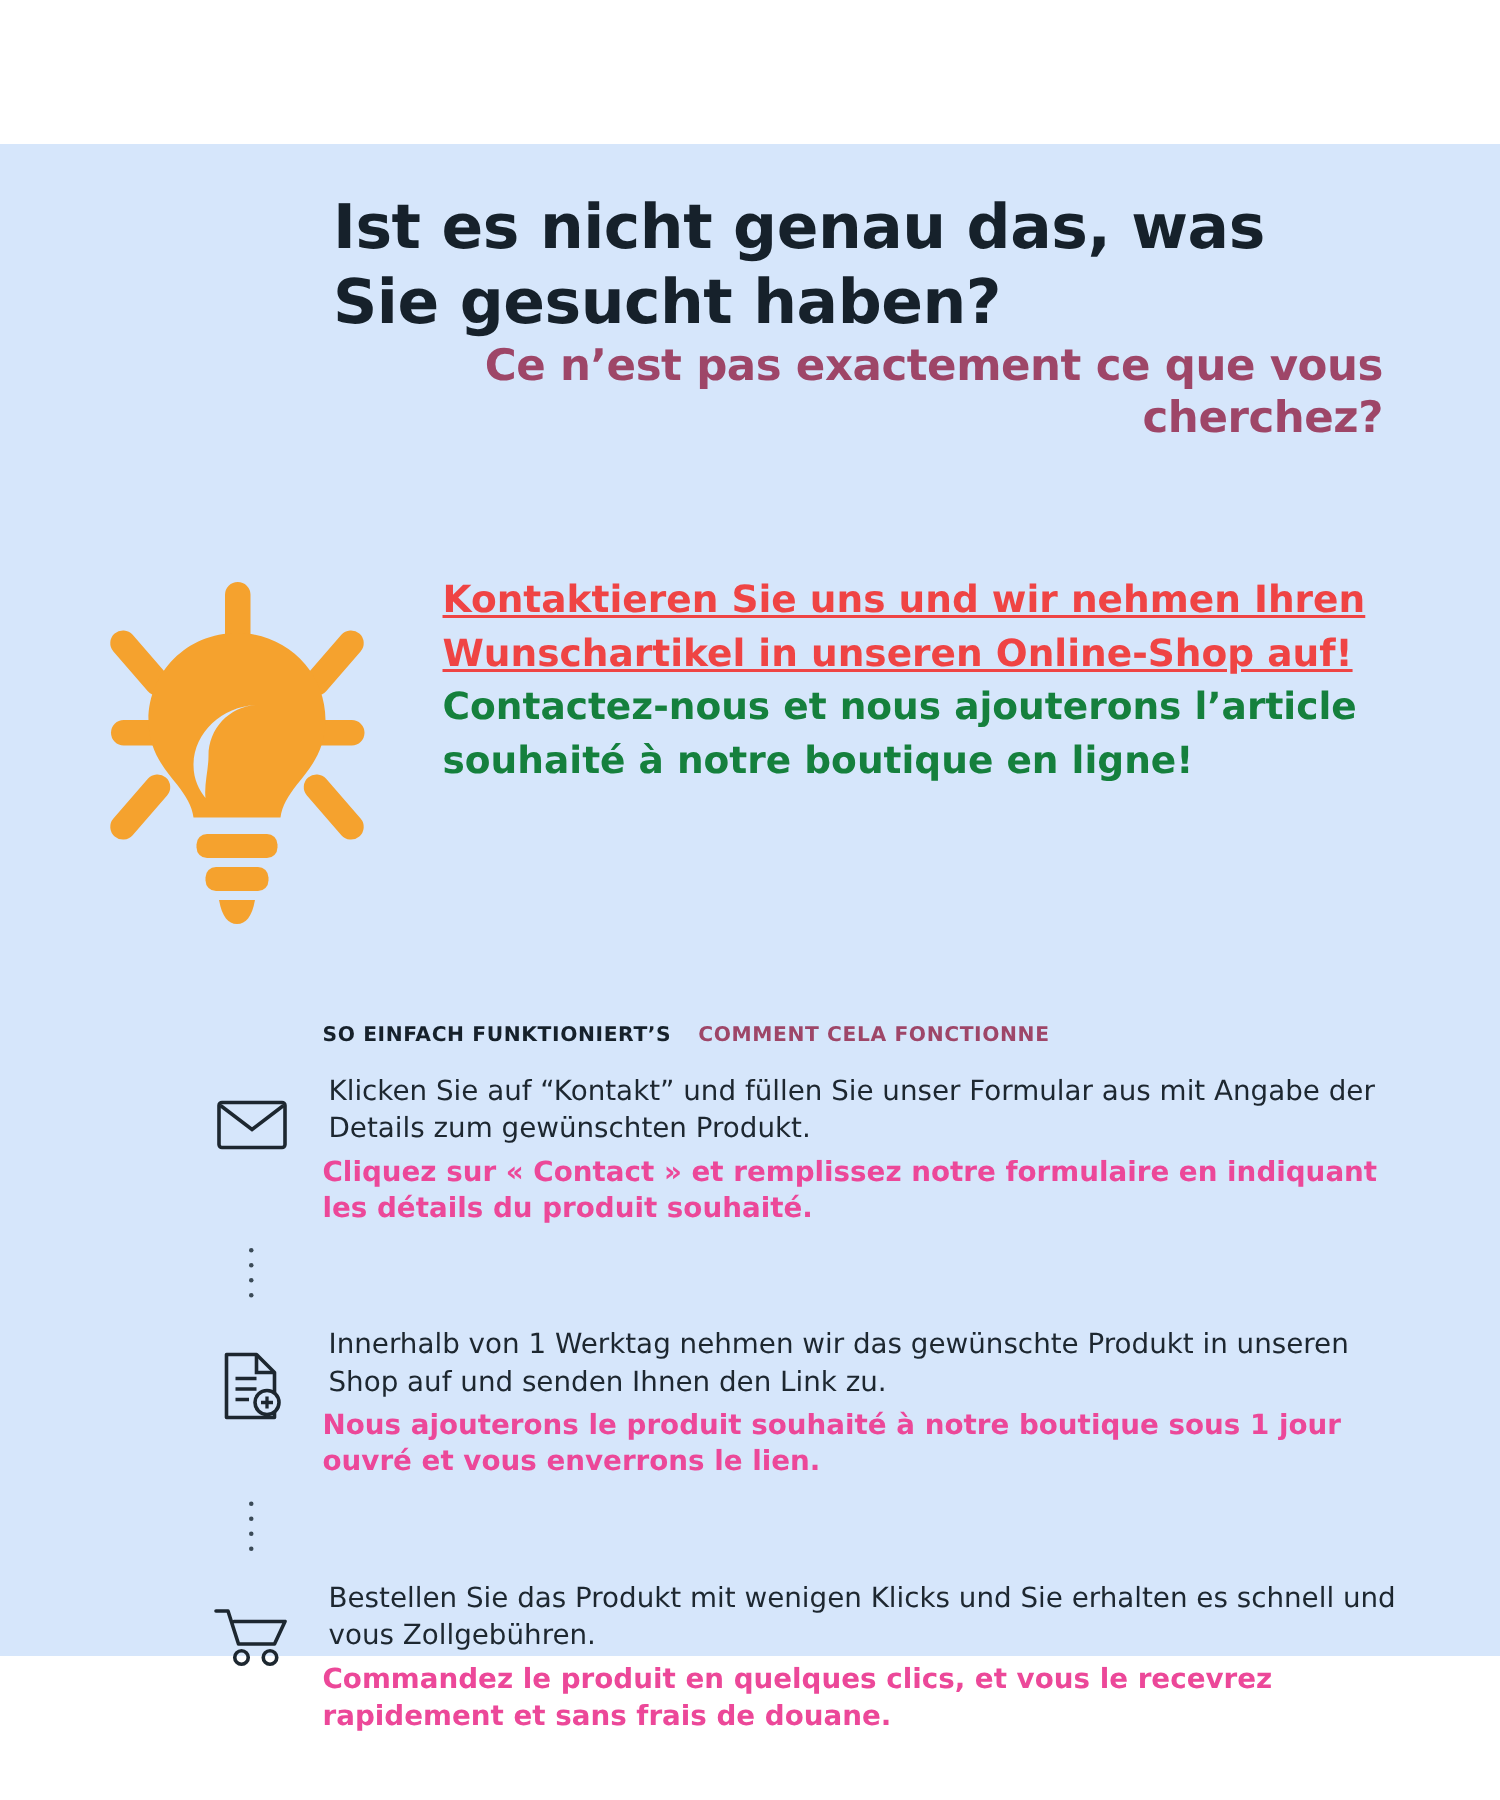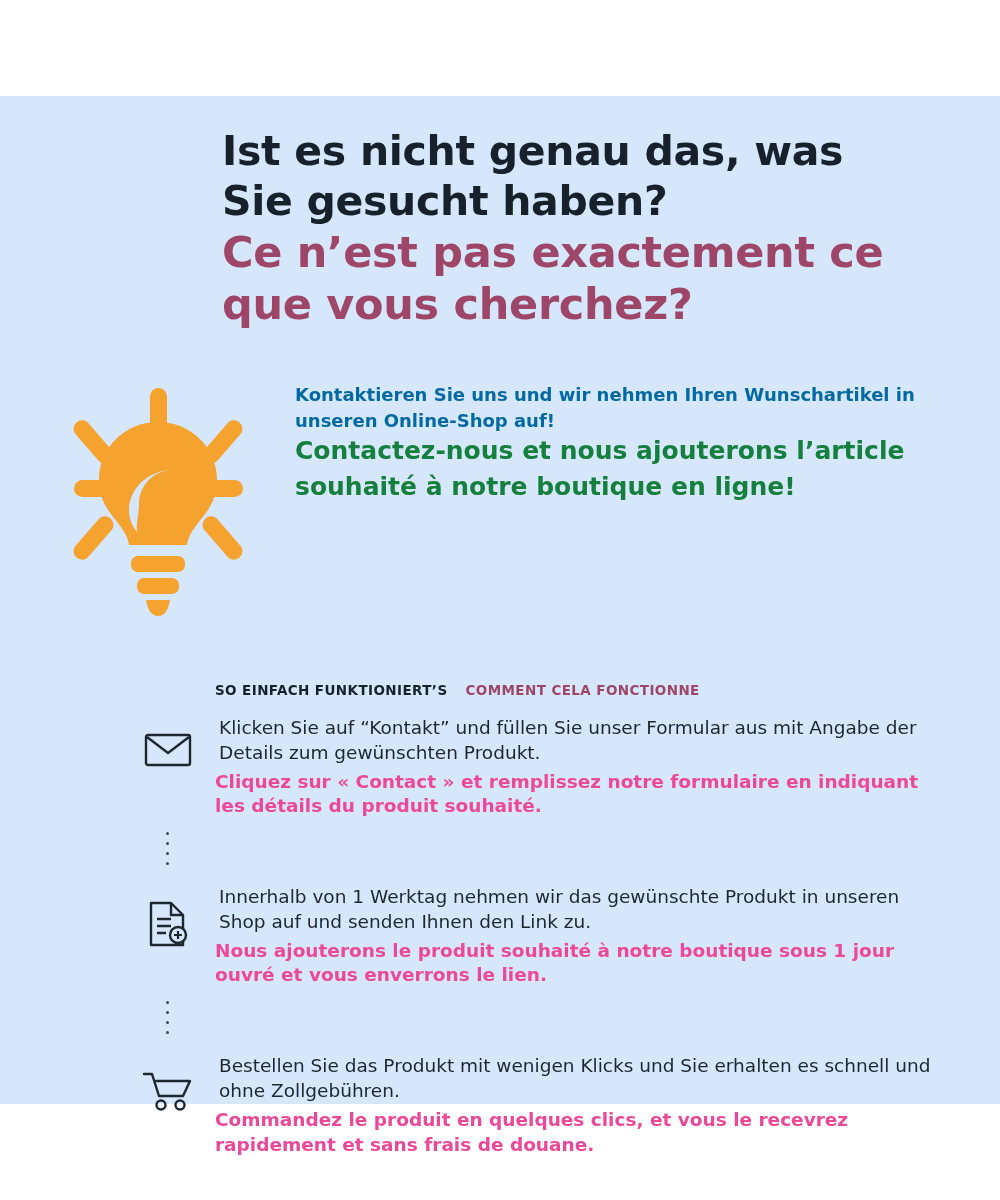--- a/index.html
+++ b/index.html
@@ -37,50 +37,52 @@
   }
   .headline .de {
     font-size: 41px;
     font-weight: 700;
     line-height: 1.22;
     color: #16212b;
     letter-spacing: -0.3px;
     margin: 0;
   }
   .headline .fr {
-    font-size: 43px;
+    font-size: 29px;
     font-weight: 600;
     line-height: 1.22;
     color: #9e4668;
     letter-spacing: -0.3px;
     margin: 0;
+    text-align: right;
   }
 
   
   .bulb-wrap {
     position: absolute;
     left: 38px;
     top: 380px;
     width: 240px;
     height: 260px;
   }
 
   
   .sub {
     position: absolute;
     left: 295px;
     top: 382px;
     width: 620px;
   }
   .sub .de {
-    font-size: 18px;
+    font-size: 25px;
     font-weight: 700;
     line-height: 1.42;
-    color: #0369a1;
-    margin: 0;
+    color: #ef4444;
+    margin: 0;
+    text-decoration: underline;
   }
   .sub .fr {
     font-size: 25px;
     font-weight: 600;
     line-height: 1.42;
     color: #15803d;
     margin: 0;
   }
 
   
@@ -262,19 +264,19 @@
       <div class="icon-col">
         <span>
           <svg class="icon-svg" width="52" height="42" viewBox="0 0 52 42" fill="none" xmlns="http://www.w3.org/2000/svg">
             <path d="M2 4h8l7 22h24l7-15H14" stroke="#1d2730" stroke-width="2.4" fill="none" stroke-linejoin="round" stroke-linecap="round"></path>
             <circle cx="19" cy="35" r="4.5" stroke="#1d2730" stroke-width="2.4"></circle>
             <circle cx="38" cy="35" r="4.5" stroke="#1d2730" stroke-width="2.4"></circle>
           </svg>
         </span>
       </div>
       <div class="text-col">
-        <p class="de">Bestellen Sie das Produkt mit wenigen Klicks und Sie erhalten es schnell und ohne Zollgebühren.</p>
+        <p class="de">Bestellen Sie das Produkt mit wenigen Klicks und Sie erhalten es schnell und vous Zollgebühren.</p>
         <p class="fr">Commandez le produit en quelques clics, et vous le recevrez rapidement et sans frais de douane.</p>
       </div>
     </div>
 
   </div>
 </div>
 
 </body></html>

